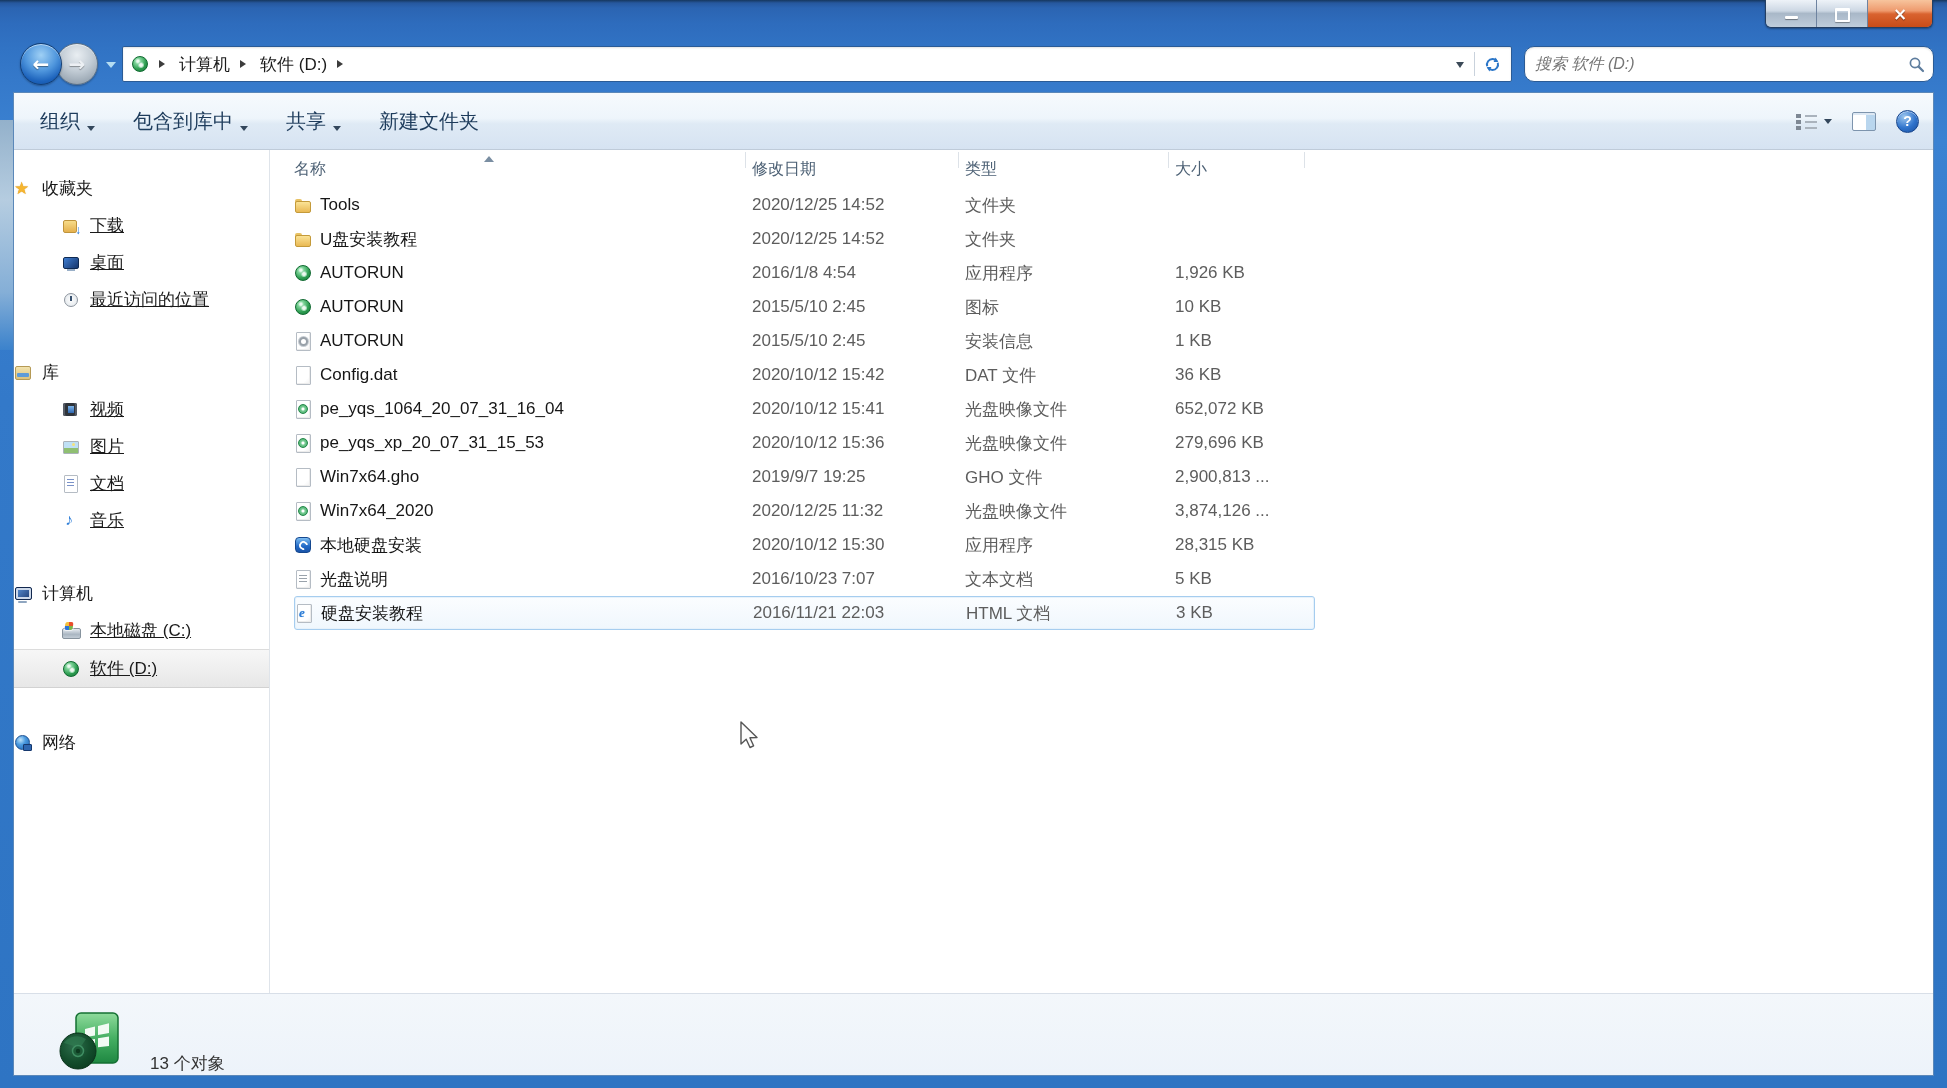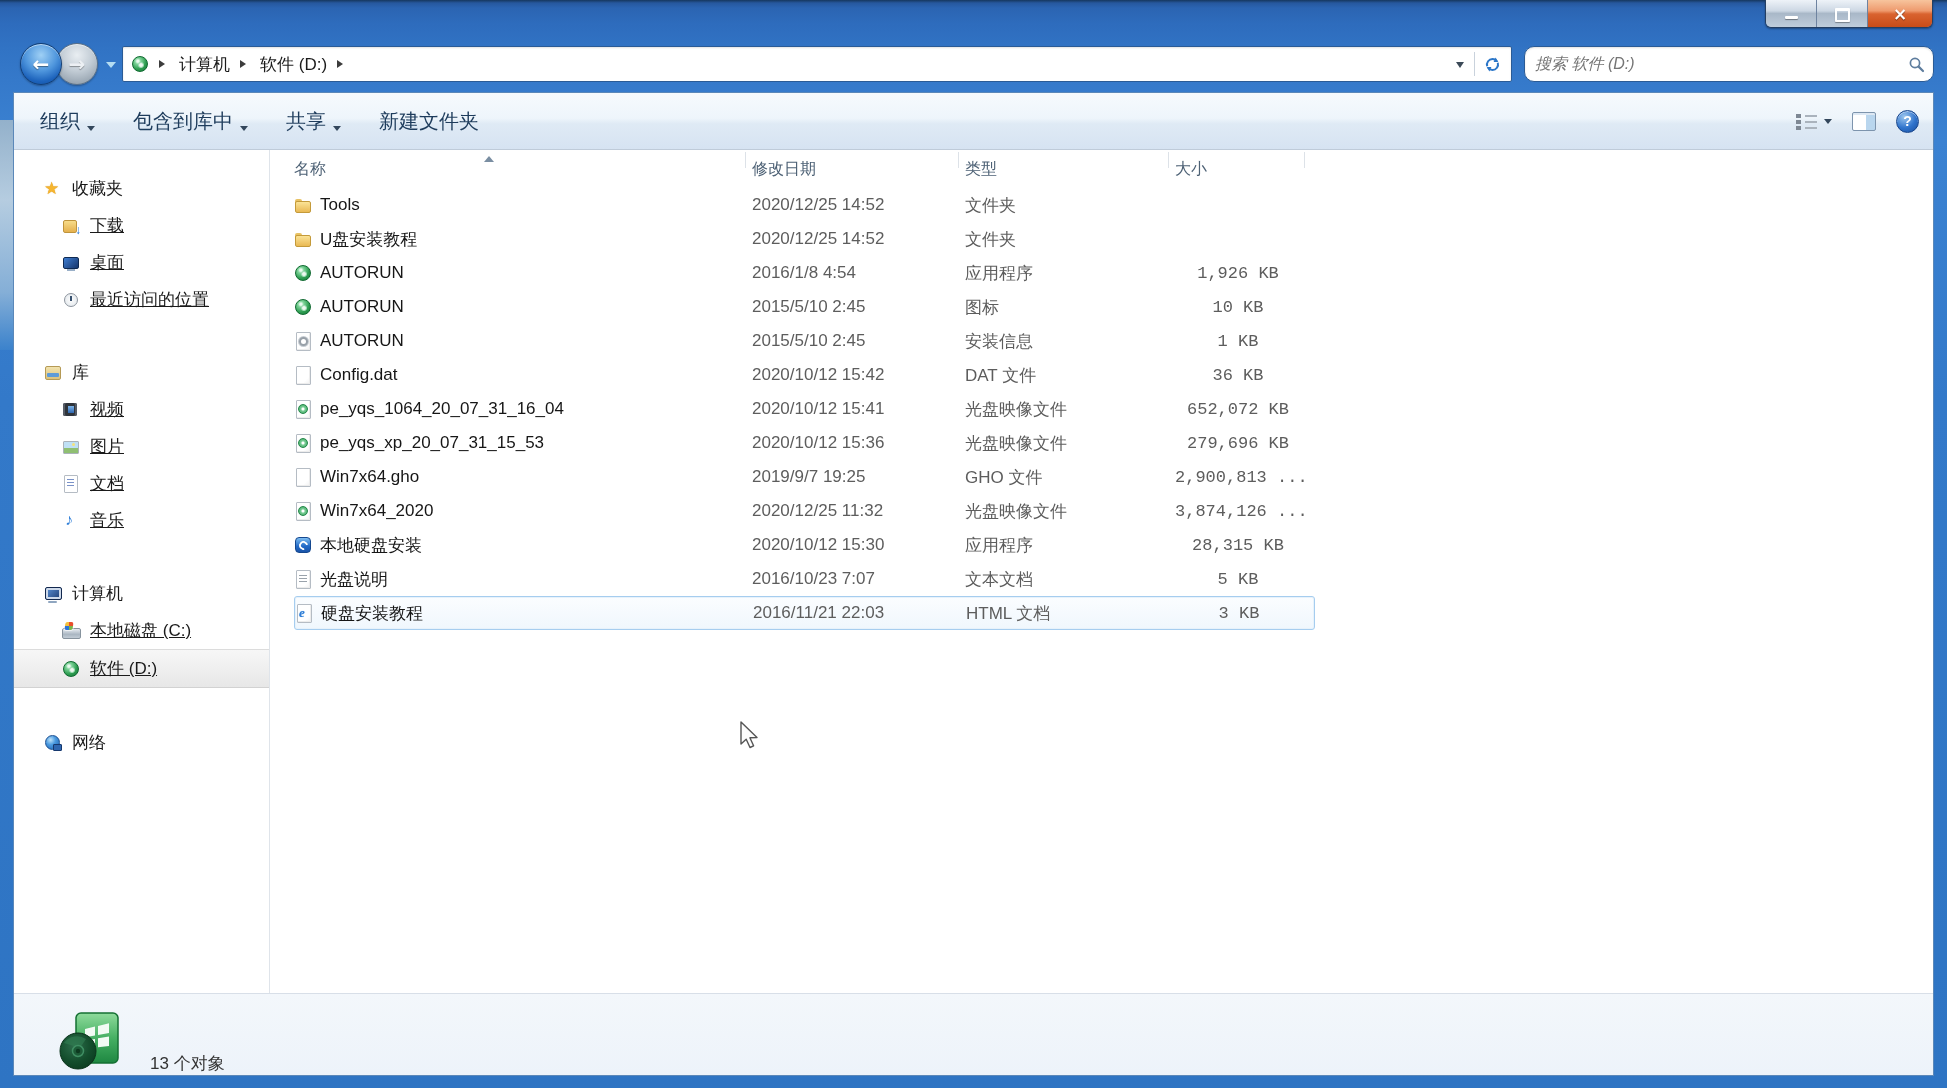--- a/index.html
+++ b/index.html
@@ -63,21 +63,21 @@
     background-size:5px 4px,5px 4px,5px 4px,12px 2px,12px 2px,12px 2px;background-repeat:no-repeat;}
   .preview-icon{width:22px;height:17px;border:1px solid #7d94ad;border-radius:2px;
     background:linear-gradient(90deg,#ffffff 0 58%,#b9d6ee 58%);box-shadow:inset 0 2px 0 #dde8f3;}
   .help-icon{width:21px;height:21px;border-radius:50%;border:1px solid #17458c;
     background:radial-gradient(circle at 35% 28%,#9cc6ee,#2f73cc 55%,#1b4f9e);
     color:#fff;font:bold 14px/21px "Liberation Sans",sans-serif;text-align:center;
     box-shadow:inset 0 1px 0 rgba(255,255,255,.5);}
   
   .content{flex:1;display:flex;min-height:0;}
   .sidebar{width:256px;flex:0 0 256px;border-right:1px solid #dfe4ea;padding-top:20px;box-sizing:border-box;}
-  .sb-item{display:flex;align-items:center;height:37px;padding-left:30px;font-size:17px;color:#1a1a1a;}
+  .sb-item{display:flex;align-items:center;height:37px;font-size:17px;color:#1a1a1a;}
   .sb-item.child{padding-left:48px;text-decoration:underline;}
   .sb-gap{height:36px;}
   .sb-item .si{margin-right:10px;}
   .sb-item.selected{background:linear-gradient(180deg,#f7f7f7,#e7e7e7);border-top:1px solid #dcdcdc;border-bottom:1px solid #d2d2d2;}
   .si{position:relative;width:18px;height:18px;flex:0 0 18px;display:inline-block;}
   .si-star::before{content:"★";position:absolute;left:0;top:-2px;font-size:17px;color:#f6b52f;text-shadow:0 0 1px #c98a14;}
   .si-download::before{content:"";position:absolute;left:1px;top:3px;right:3px;bottom:2px;background:linear-gradient(180deg,#f7dc8a,#e5b14e);border:1px solid #bf943c;border-radius:2px;}
   .si-download::after{content:"↓";position:absolute;right:-1px;bottom:-2px;font-weight:bold;font-size:12px;color:#2176d8;text-shadow:0 0 2px #fff;}
   .si-desktop::before{content:"";position:absolute;left:1px;top:3px;width:14px;height:10px;background:linear-gradient(135deg,#3f7ed2,#16356b);border:1px solid #0f2a52;border-radius:2px;}
   .si-desktop::after{content:"";position:absolute;left:5px;bottom:1px;width:8px;height:2px;background:#9ab0c8;}
@@ -105,21 +105,21 @@
   .lheader{display:grid;grid-template-columns:458px 213px 210px 136px;height:38px;align-items:center;
     font-size:16px;color:#4d6175;position:relative;}
   .lh-cell{position:relative;height:100%;display:flex;align-items:center;text-align:center;}
   .lh-cell::after{content:"";position:absolute;right:6px;top:2px;height:16px;width:1px;background:#dde2e8;}
   .sort-asc{position:absolute;left:214px;top:1px;width:0;height:0;border:5px solid transparent;border-bottom:6px solid #7a8ea2;}
   .rows{position:relative;}
   .row{display:grid;grid-template-columns:458px 213px 210px 136px;height:34px;align-items:center;width:1021px;box-sizing:border-box;}
   .cell{font-size:17px;white-space:nowrap;overflow:hidden;}
   .cell.name{display:flex;align-items:center;gap:8px;color:#161616;}
   .cell.date,.cell.type{color:#5d5d5d;}
-  .cell.size{color:#5d5d5d;text-align:center;padding-right:10px;font-family:Liberation Mono, monospace;}
+  .cell.size{color:#5d5d5d;text-align:left;padding-right:10px;}
   .row.selected{border:1px solid #a6cdef;border-radius:3px;background:linear-gradient(180deg,#fbfdff,#f0f7fd);box-shadow:inset 0 0 0 1px #e7f2fb;}
   .fi{position:relative;width:18px;height:18px;flex:0 0 18px;display:inline-block;}
   .fi-folder::before{content:"";position:absolute;left:1px;top:3px;width:7px;height:4px;background:#e8c264;border-radius:2px 2px 0 0;}
   .fi-folder::after{content:"";position:absolute;left:1px;top:5px;right:1px;bottom:1px;background:linear-gradient(180deg,#fbe396,#e9b954);border:1px solid #c49a3a;border-radius:2px;}
   .fi-page::before,.fi-gearpage::before,.fi-pagedisc::before,.fi-textpage::before,.fi-htmlpage::before{
     content:"";position:absolute;left:2px;top:0;width:13px;height:17px;background:linear-gradient(135deg,#ffffff 72%,#f0f0f0);border:1px solid #b5bcc4;border-radius:1px;box-shadow:inset -1px -1px 0 #ececec;}
   .fi-gearpage::after{content:"";position:absolute;left:5px;top:5px;width:5px;height:5px;border-radius:50%;background:#fff;border:2px solid #98a0a8;box-shadow:0 0 0 1px #c6ccd2;}
   .fi-pagedisc::after{content:"";position:absolute;left:4px;top:4px;width:8px;height:8px;border-radius:50%;background:radial-gradient(circle at 50% 50%,#ffffff 0 18%,#7ecf9a 35%,#2f9e52 100%);border:1px solid #24884a;}
   .fi-textpage::after{content:"";position:absolute;left:5px;top:5px;width:8px;height:1px;background:#9aa2ab;box-shadow:0 3px 0 #9aa2ab,0 6px 0 #9aa2ab;}
   .fi-htmlpage::after{content:"e";position:absolute;left:4px;top:1px;font:italic bold 13px "Liberation Serif","DejaVu Serif",serif;color:#2e7cd6;text-shadow:0 0 1px #8fc0ea;}

